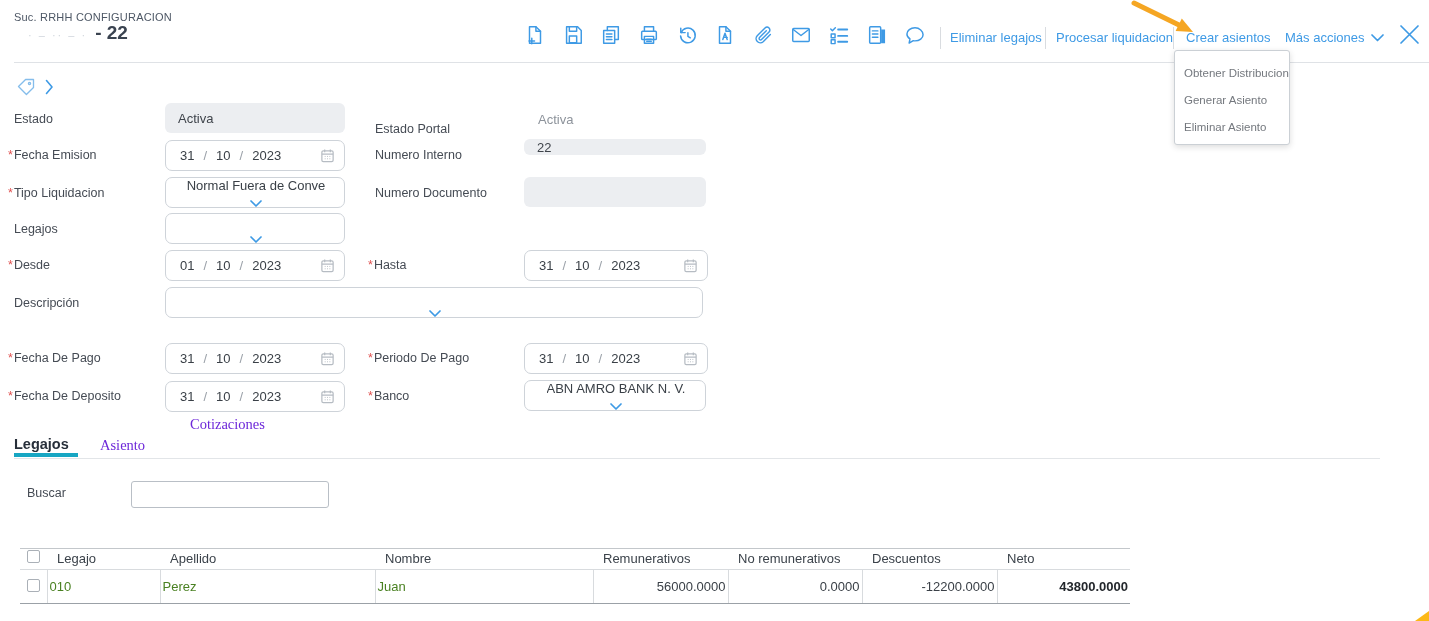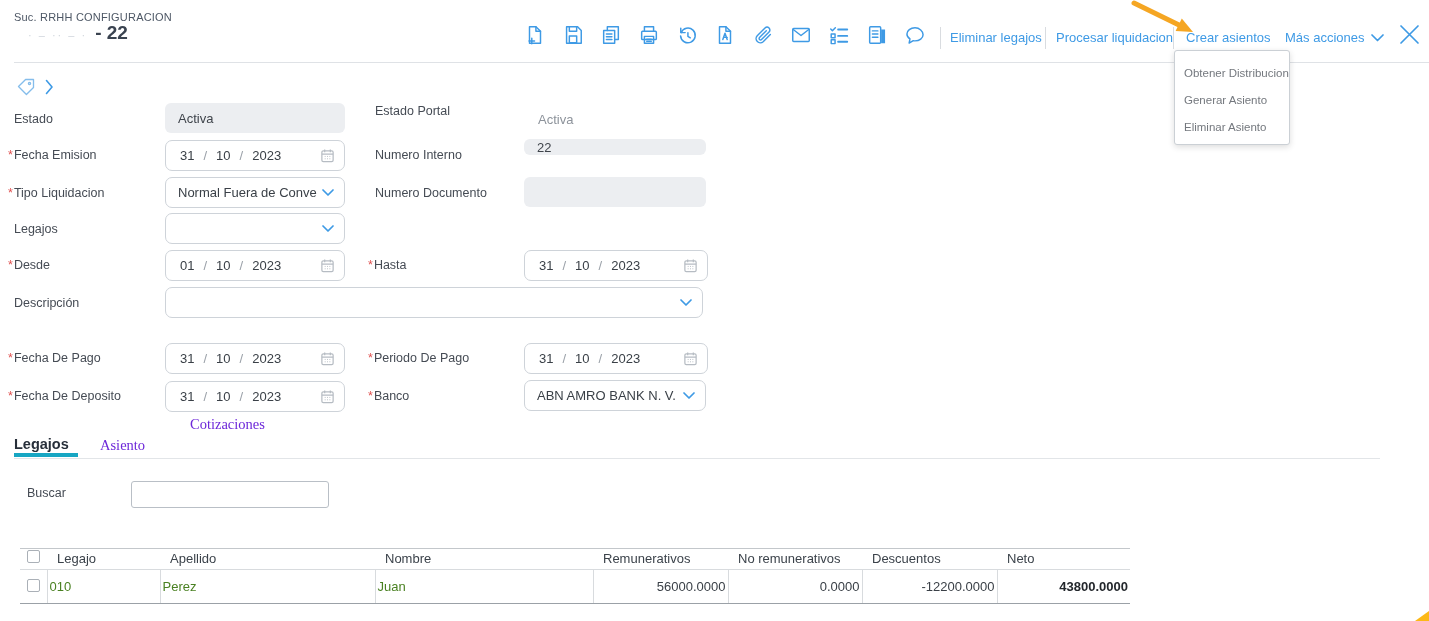--- a/index.html
+++ b/index.html
@@ -42,21 +42,21 @@
   .gray-input { background:#eceef1; border-radius:6px; font-size:13px; color:#3f444b;
                 padding-left:13px; display:flex; align-items:center; }
   .plain-value { font-size:13px; color:#8d939b; }
   .date-input { background:#fff; border:1px solid #ced3d9; border-radius:7px; display:flex;
                 align-items:center; padding:0 9px 0 14px; font-size:13px; color:#3a4047; }
   .date-input .seg { flex:0 0 auto; }
   .date-input .slash { color:#9aa0a8; margin:0 9px; }
   .date-input .cal { margin-left:auto; display:flex; }
   .select { background:#fff; border:1px solid #ced3d9; border-radius:7px; display:flex;
             align-items:center; justify-content:space-between; padding:0 10px 0 12px;
-            font-size:13px; color:#3a4047; cursor:pointer; }
+            font-size:13px; color:#3a4047; cursor:pointer;flex-direction:column; }
   .select .sel-text { white-space:nowrap; overflow:hidden; }
 
   
   .tab { font-size:14.5px; cursor:pointer; }
   .tab-active { color:#272f3a; font-weight:600; }
   .tab-inactive { color:#6d28d9;font-family:Liberation Serif, serif; }
   .tab-underline { left:14px; top:453px; width:64px; height:4px; background:#17a6c3; }
   .tab-divider { left:14px; top:458px; width:1366px; height:1px; background:#e2e5e8; }
 
   
@@ -202,21 +202,21 @@
       <path d="M3 11.5L11.5 3H21v9.5L12.5 21z"></path>
       <circle cx="16.2" cy="7.8" r="1.3"></circle>
     </svg>
   <svg width="9" height="16" viewBox="0 0 9 16">
       <path d="M1.5 1.5l5.5 6.5-5.5 6.5" stroke="#3e9ae5" stroke-width="1.6" fill="none" stroke-linecap="round" stroke-linejoin="round"></path>
     </svg>
 </div>
 
 <div class="abs flabel" style="left:14px;top:112px;">Estado</div>
 <div class="abs gray-input" style="left:165px;top:103px;width:180px;height:30px;">Activa</div>
-<div class="abs flabel" style="left:375px;top:104px;">Estado Portal</div>
+<div class="abs flabel" style="left:375px;top:122px;">Estado Portal</div>
 <div class="abs plain-value" style="left:538px;top:112px;">Activa</div>
 
 <div class="abs flabel req" style="left:8px;top:148px;"><span>Fecha Emision</span></div>
 <div class="abs date-input" style="left:165px;top:140px;width:180px;height:31px;">
   <span class="seg">31</span>
     <span class="slash">/</span>
     <span class="seg">10</span>
     <span class="slash">/</span>
     <span class="seg">2023</span>
   <span class="cal">

